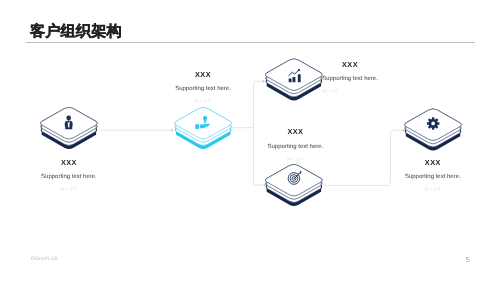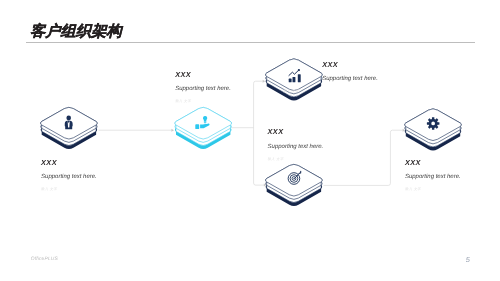--- a/index.html
+++ b/index.html
@@ -1,22 +1,22 @@
 <!DOCTYPE html>
 <html><head>
 <meta charset="utf-8">
 <style>
 html,body{margin:0;padding:0;}
 body{width:500px;height:281px;background:#ffffff;font-family:"Liberation Sans",sans-serif;overflow:hidden;position:relative;-webkit-font-smoothing:antialiased;text-rendering:geometricPrecision;}
-.slide{position:absolute;left:0;top:0;width:500px;height:240px;font-style:italic;}
+.slide{position:absolute;left:0;top:0;width:500px;height:240px;}
 #title{position:absolute;left:30px;top:24px;font-size:15.2px;font-weight:700;color:#231f20;letter-spacing:0.1px;line-height:1;-webkit-text-stroke:0.35px #231f20;}
 #titlerule{position:absolute;left:26px;top:42px;width:449px;height:1px;background:#bdbdbd;}
 #footer-brand{position:absolute;left:30.8px;top:258.3px;font-size:4.9px;color:#bcbcbc;letter-spacing:0.15px;line-height:1;}
 #page-num{position:absolute;left:465.8px;top:256.3px;font-size:7.4px;color:#9aa3b2;line-height:1;}
-.cap{position:absolute;text-align:left;white-space:nowrap;transform:translateX(-50%);}
+.cap{position:absolute;text-align:center;white-space:nowrap;transform:translateX(-50%);}
 .cap .t{font-size:7.3px;font-weight:bold;color:#231f20;letter-spacing:0.45px;line-height:1;}
 .cap .s{font-size:6.0px;color:#3b3b3b;line-height:1;margin-top:8.2px;}
 .cap .n{font-size:3.3px;color:#e1e1e1;line-height:1;margin-top:8.0px;letter-spacing:0.4px;}
 svg#art{position:absolute;left:0;top:0;}
 </style>
 </head>
 <body>
 
 <div class="slide">
   <div id="title">客户组织架构</div>

